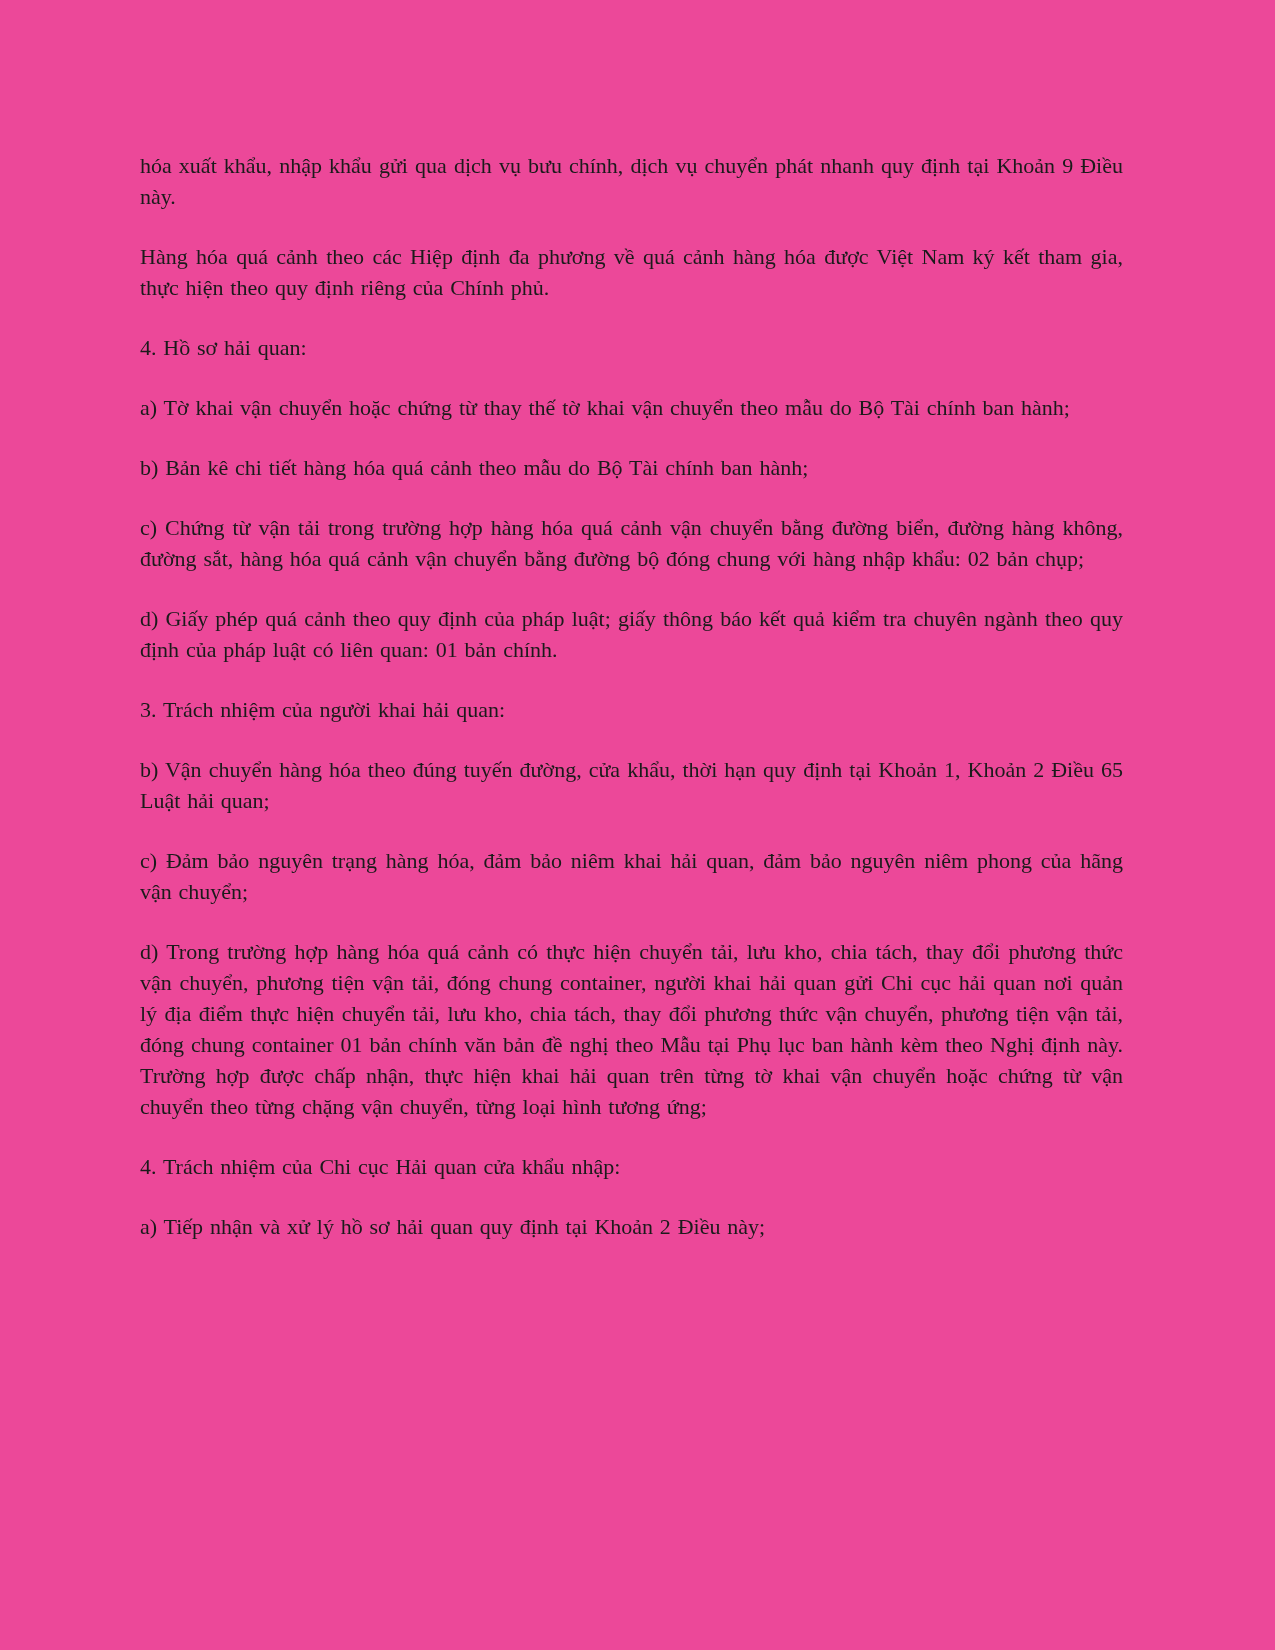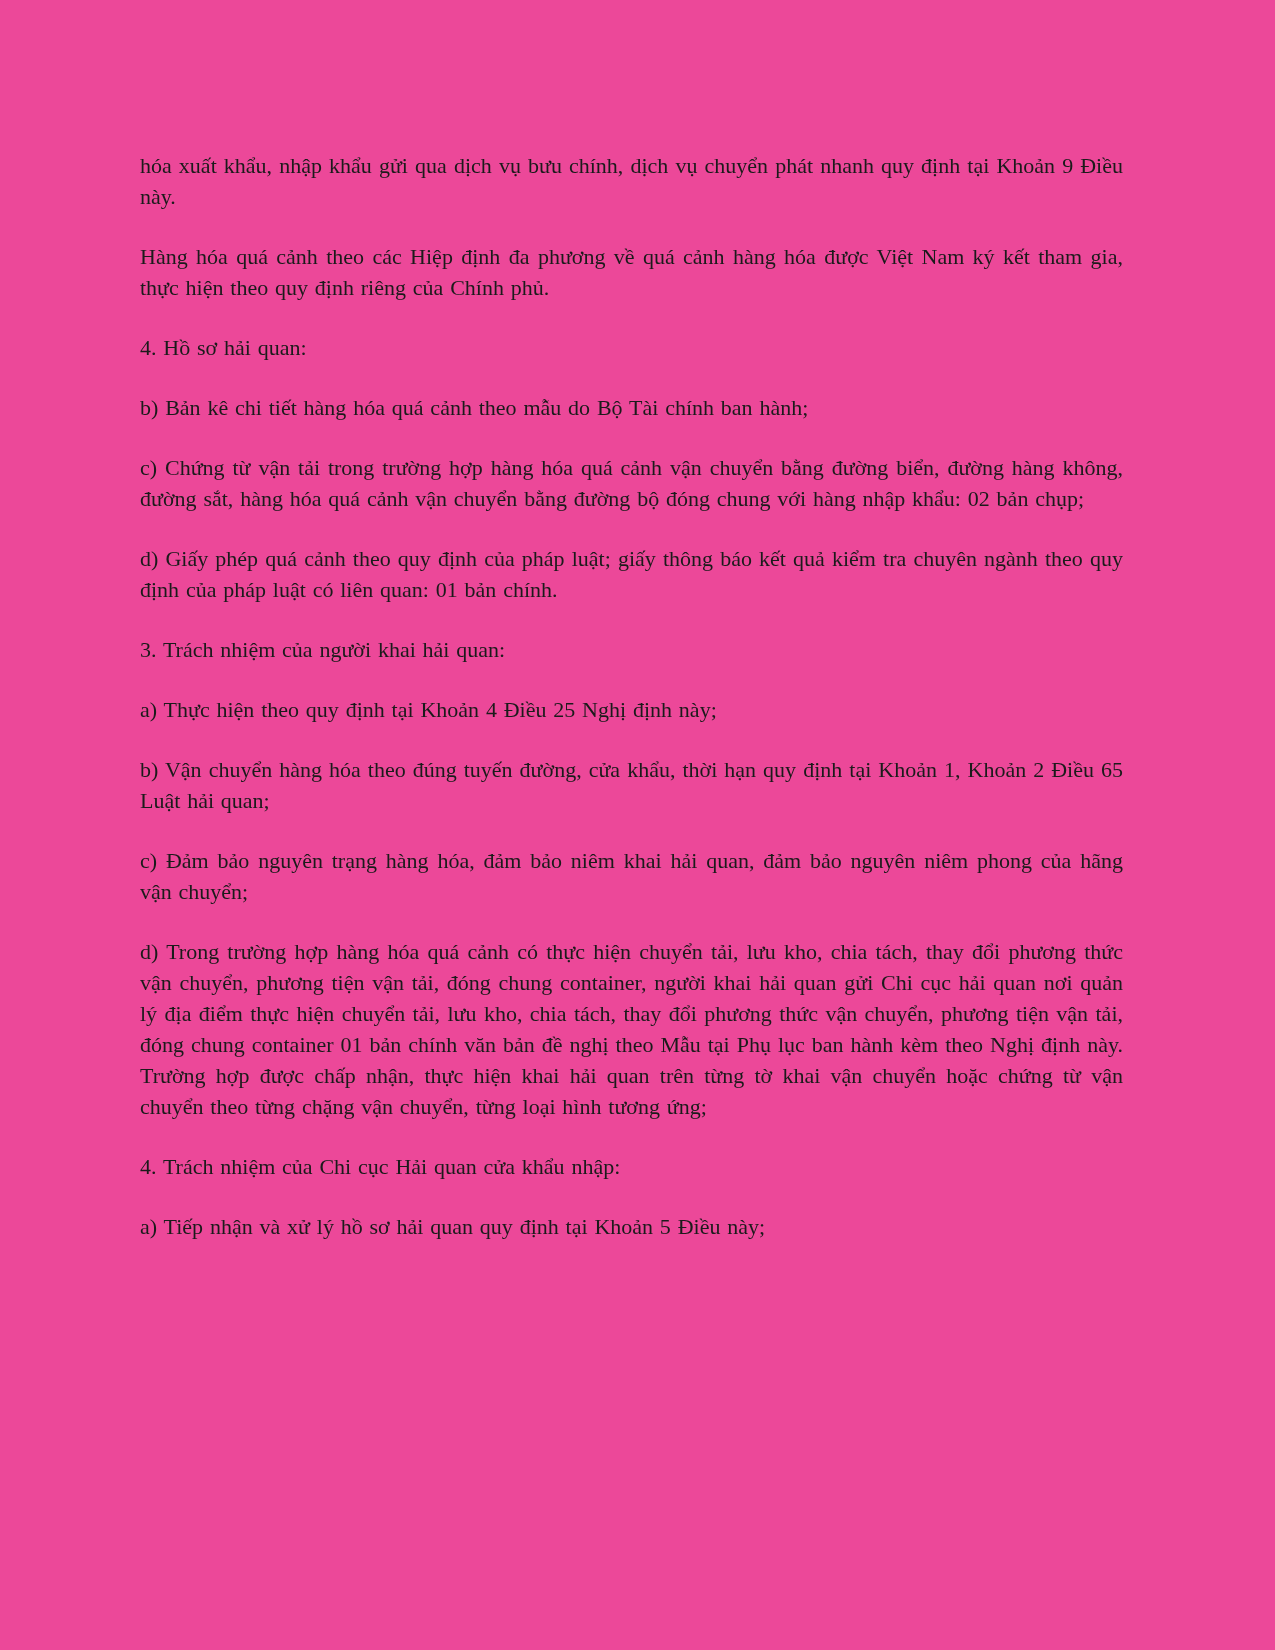--- a/index.html
+++ b/index.html
@@ -37,24 +37,24 @@
   }
 </style>
 </head>
 <body>
 
 <div class="page">
   <div class="doc-body">
     <p class="para">hóa xuất khẩu, nhập khẩu gửi qua dịch vụ bưu chính, dịch vụ chuyển phát nhanh quy định tại Khoản 9 Điều này.</p>
     <p class="para">Hàng hóa quá cảnh theo các Hiệp định đa phương về quá cảnh hàng hóa được Việt Nam ký kết tham gia, thực hiện theo quy định riêng của Chính phủ.</p>
     <p class="para">4. Hồ sơ hải quan:</p>
+    <p class="para">a) Tờ khai vận chuyển hoặc chứng từ thay thế tờ khai vận chuyển theo mẫu do Bộ Tài chính ban hành;</p>
     <p class="para">b) Bản kê chi tiết hàng hóa quá cảnh theo mẫu do Bộ Tài chính ban hành;</p>
     <p class="para">c) Chứng từ vận tải trong trường hợp hàng hóa quá cảnh vận chuyển bằng đường biển, đường hàng không, đường sắt, hàng hóa quá cảnh vận chuyển bằng đường bộ đóng chung với hàng nhập khẩu: 02 bản chụp;</p>
     <p class="para">d) Giấy phép quá cảnh theo quy định của pháp luật; giấy thông báo kết quả kiểm tra chuyên ngành theo quy định của pháp luật có liên quan: 01 bản chính.</p>
     <p class="para">3. Trách nhiệm của người khai hải quan:</p>
-    <p class="para">a) Thực hiện theo quy định tại Khoản 4 Điều 25 Nghị định này;</p>
     <p class="para">b) Vận chuyển hàng hóa theo đúng tuyến đường, cửa khẩu, thời hạn quy định tại Khoản 1, Khoản 2 Điều 65 Luật hải quan;</p>
     <p class="para">c) Đảm bảo nguyên trạng hàng hóa, đảm bảo niêm khai hải quan, đảm bảo nguyên niêm phong của hãng vận chuyển;</p>
     <p class="para">d) Trong trường hợp hàng hóa quá cảnh có thực hiện chuyển tải, lưu kho, chia tách, thay đổi phương thức vận chuyển, phương tiện vận tải, đóng chung container, người khai hải quan gửi Chi cục hải quan nơi quản lý địa điểm thực hiện chuyển tải, lưu kho, chia tách, thay đổi phương thức vận chuyển, phương tiện vận tải, đóng chung container 01 bản chính văn bản đề nghị theo Mẫu tại Phụ lục ban hành kèm theo Nghị định này. Trường hợp được chấp nhận, thực hiện khai hải quan trên từng tờ khai vận chuyển hoặc chứng từ vận chuyển theo từng chặng vận chuyển, từng loại hình tương ứng;</p>
     <p class="para">4. Trách nhiệm của Chi cục Hải quan cửa khẩu nhập:</p>
-    <p class="para">a) Tiếp nhận và xử lý hồ sơ hải quan quy định tại Khoản 5 Điều này;</p>
+    <p class="para">a) Tiếp nhận và xử lý hồ sơ hải quan quy định tại Khoản 2 Điều này;</p>
   </div>
 </div>
 
 </body></html>

